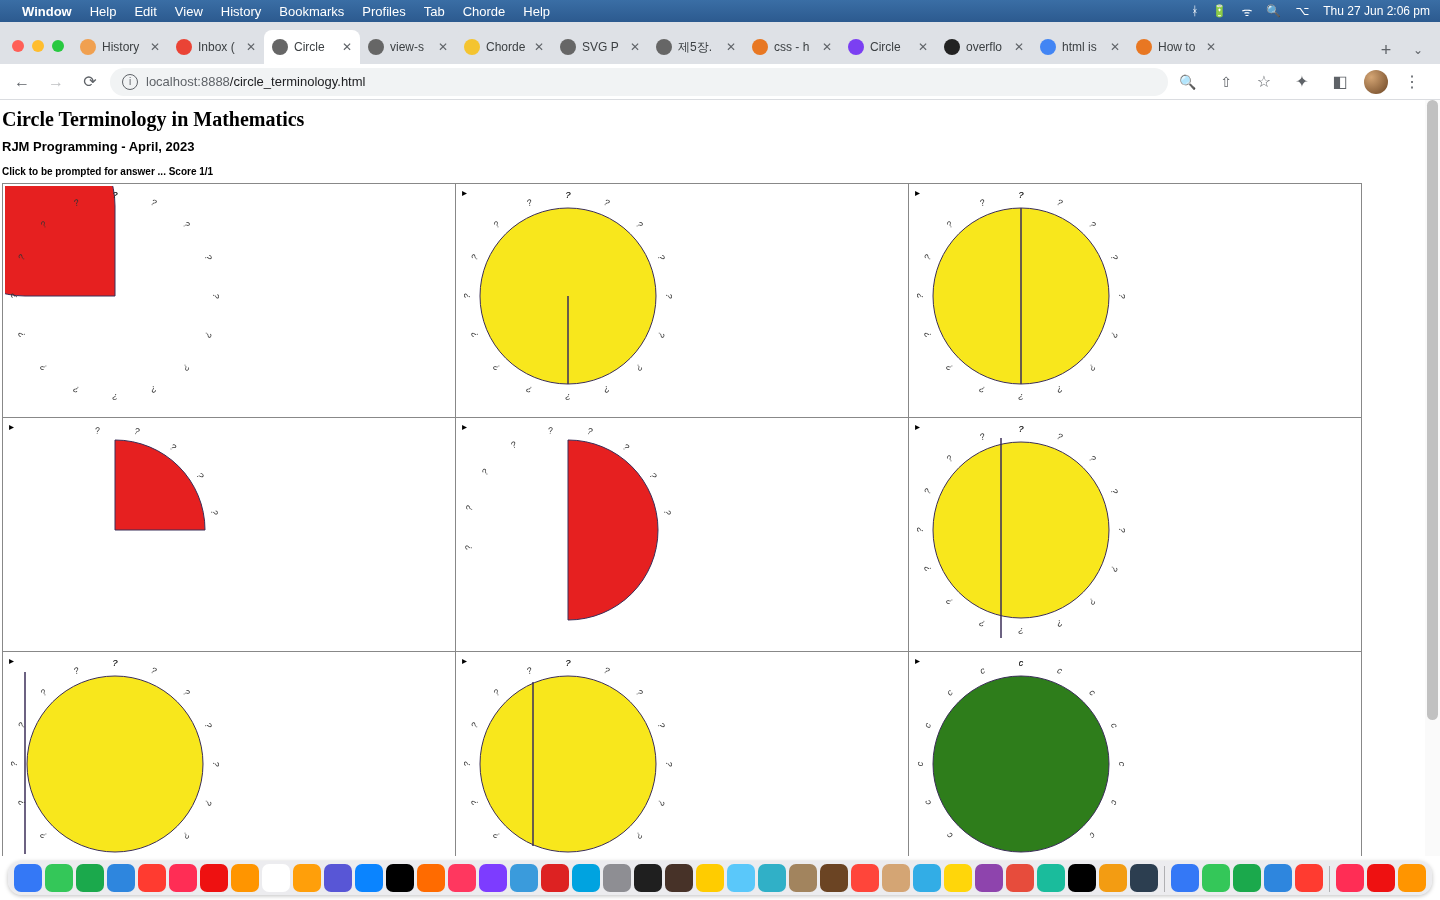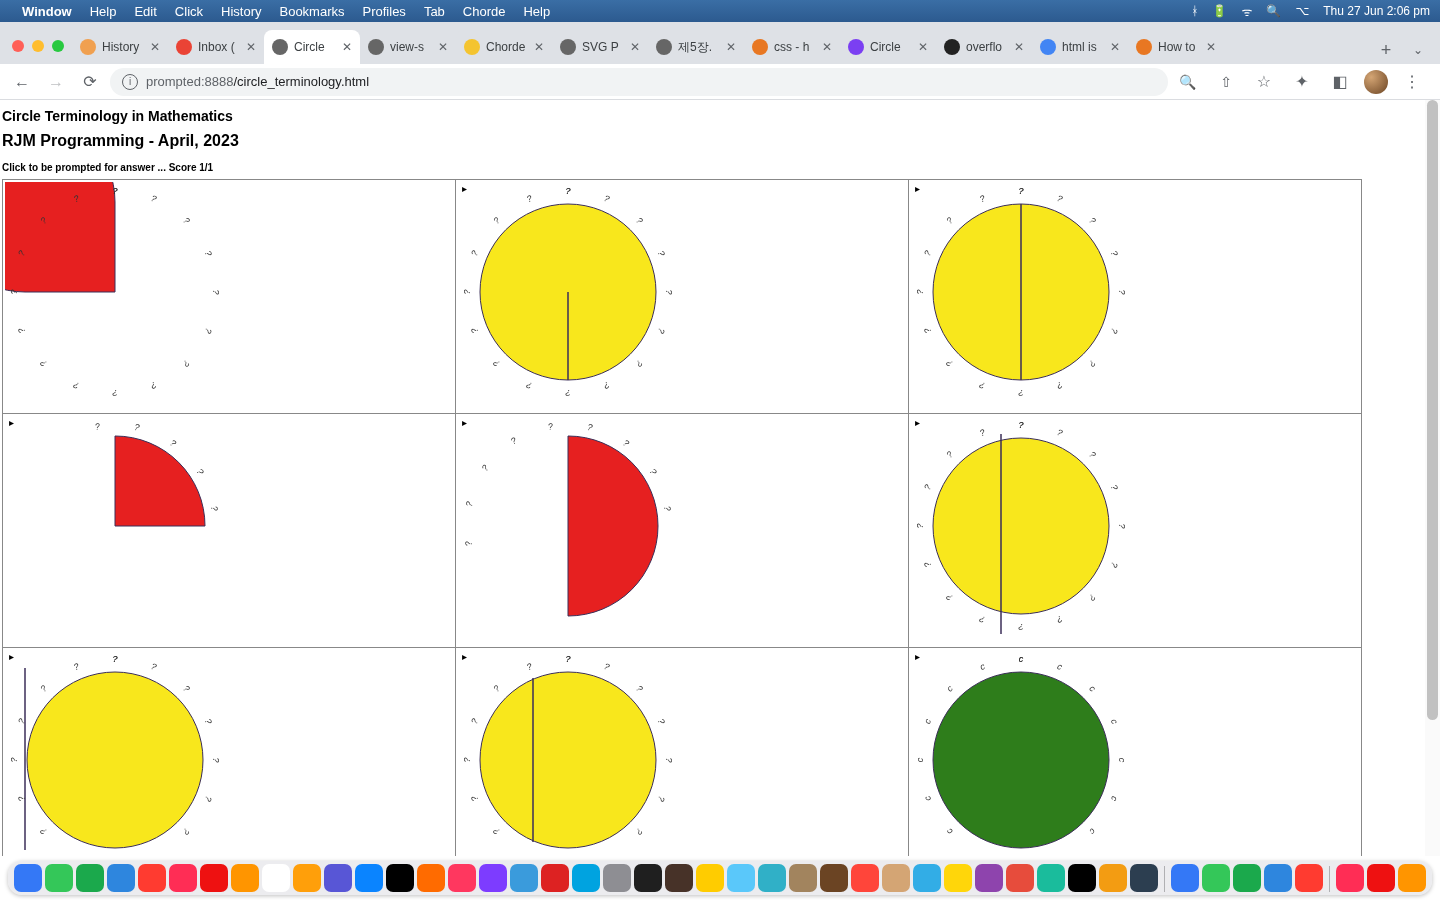--- a/index.html
+++ b/index.html
@@ -28,22 +28,22 @@
 .toolbar { height:36px; background:#fff; border-bottom:1px solid #dadce0; display:flex; align-items:center; padding:0 8px; gap:6px; }
 .tbtn { width:28px; height:28px; display:flex; align-items:center; justify-content:center; color:#5f6368; font-size:16px; cursor:pointer; border-radius:50%; }
 .omnibox { flex:1; height:28px; background:#f1f3f4; border-radius:14px; display:flex; align-items:center; padding:0 12px; font-size:13px; color:#202124; gap:8px; }
 .omnibox .info { width:16px;height:16px;border:1px solid #5f6368;border-radius:50%;display:flex;align-items:center;justify-content:center;font-size:10px;color:#5f6368; }
 .omnibox .host{color:#5f6368}
 .omnibox .path{color:#202124}
 .tool-right{display:flex;align-items:center;gap:10px;padding-right:6px}
 .avatar{width:24px;height:24px;border-radius:50%;background:radial-gradient(circle at 30% 30%,#d4a574,#6b4423)}
 
 .page { position:absolute; top:100px; left:0; right:0; bottom:44px; overflow:auto; background:#fff; padding:4px 4px 0 0; }
-h1 { font-size:14px; font-weight:700; margin:4px 0 8px 2px; }
-h3 { font-size:16px; font-weight:700; margin:4px 0 6px 2px; }
+h1 { font-size:20px; font-weight:700; margin:4px 0 8px 2px;font-family:Liberation Serif, serif; }
+h3 { font-size:13px; font-weight:700; margin:4px 0 6px 2px; }
 h4 { font-size:10px; font-weight:700; margin:12px 0 6px 2px; }
 table.grid { border-collapse:collapse; width:1360px; margin-left:2px; }
 table.grid td { border:1px solid #888; width:452px; height:234px; vertical-align:top; padding:2px 4px; position:relative; }
 .disc { position:absolute; top:3px; left:6px; font-size:10px; cursor:pointer; }
 .cellsvg { position:absolute; top:2px; left:2px; }
 .qmark { font-size:9px; fill:#333; font-style:italic; }
 
 .vscroll { position:absolute; right:0; top:100px; bottom:44px; width:15px; background:#fafafa; }
 .vthumb { position:absolute; left:2px; right:2px; top:0; height:620px; background:#c1c1c1; border-radius:6px; }
 
@@ -53,21 +53,21 @@
 .dsep { width:1px; height:26px; background:rgba(0,0,0,.25); margin:0 3px; }
 </style>
 </head>
 <body>
 
 <div class="menubar">
   <span class="apple"></span>
   <span class="mitem bold">Window</span>
   <span class="mitem">Help</span>
   <span class="mitem">Edit</span>
-  <span class="mitem">Click</span>
+  <span class="mitem">View</span>
   <span class="mitem">History</span>
   <span class="mitem">Bookmarks</span>
   <span class="mitem">Profiles</span>
   <span class="mitem">Tab</span>
   <span class="mitem">Chorde</span>
   <span class="mitem">Help</span>
   <div class="right">
     <span>ᚼ</span>
     <span>🔋</span>
     <span>ᯤ</span>
@@ -148,21 +148,21 @@
   <div class="newtab">+</div>
   <div class="tabdrop">⌄</div>
 </div>
 
 <div class="toolbar">
   <div class="tbtn">←</div>
   <div class="tbtn" style="opacity:.4">→</div>
   <div class="tbtn">⟳</div>
   <div class="omnibox">
     <span class="info">i</span>
-    <span><span class="host">prompted</span><span class="host">:8888</span><span class="path">/circle_terminology.html</span></span>
+    <span><span class="host">localhost</span><span class="host">:8888</span><span class="path">/circle_terminology.html</span></span>
   </div>
   <div class="tool-right">
     <div class="tbtn" style="font-size:14px">🔍</div>
     <div class="tbtn" style="font-size:14px">⇧</div>
     <div class="tbtn">☆</div>
     <div class="tbtn">✦</div>
     <div class="tbtn">◧</div>
     <div class="avatar"></div>
     <div class="tbtn">⋮</div>
   </div>

